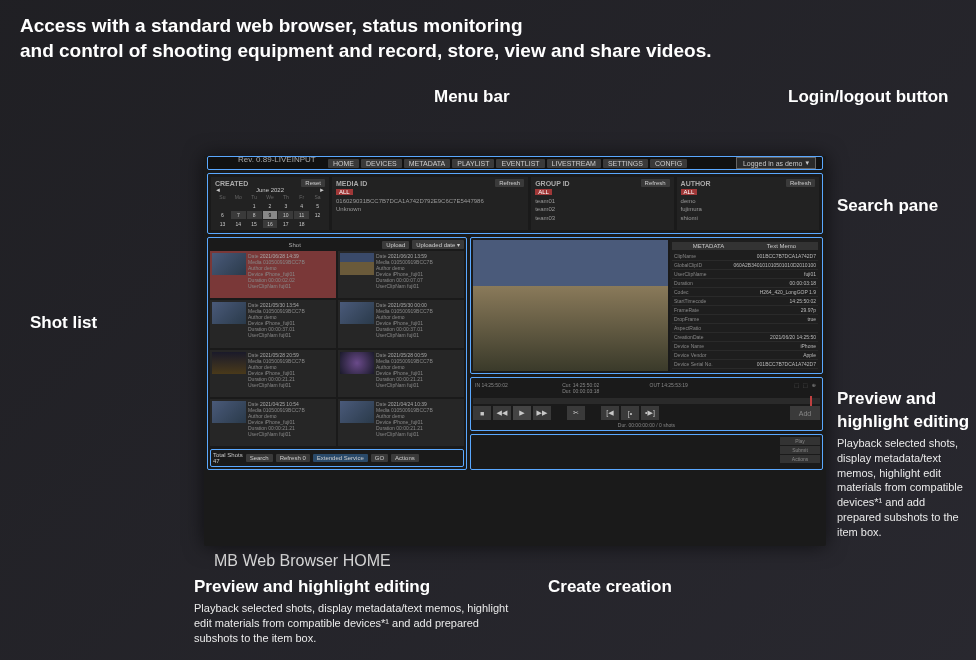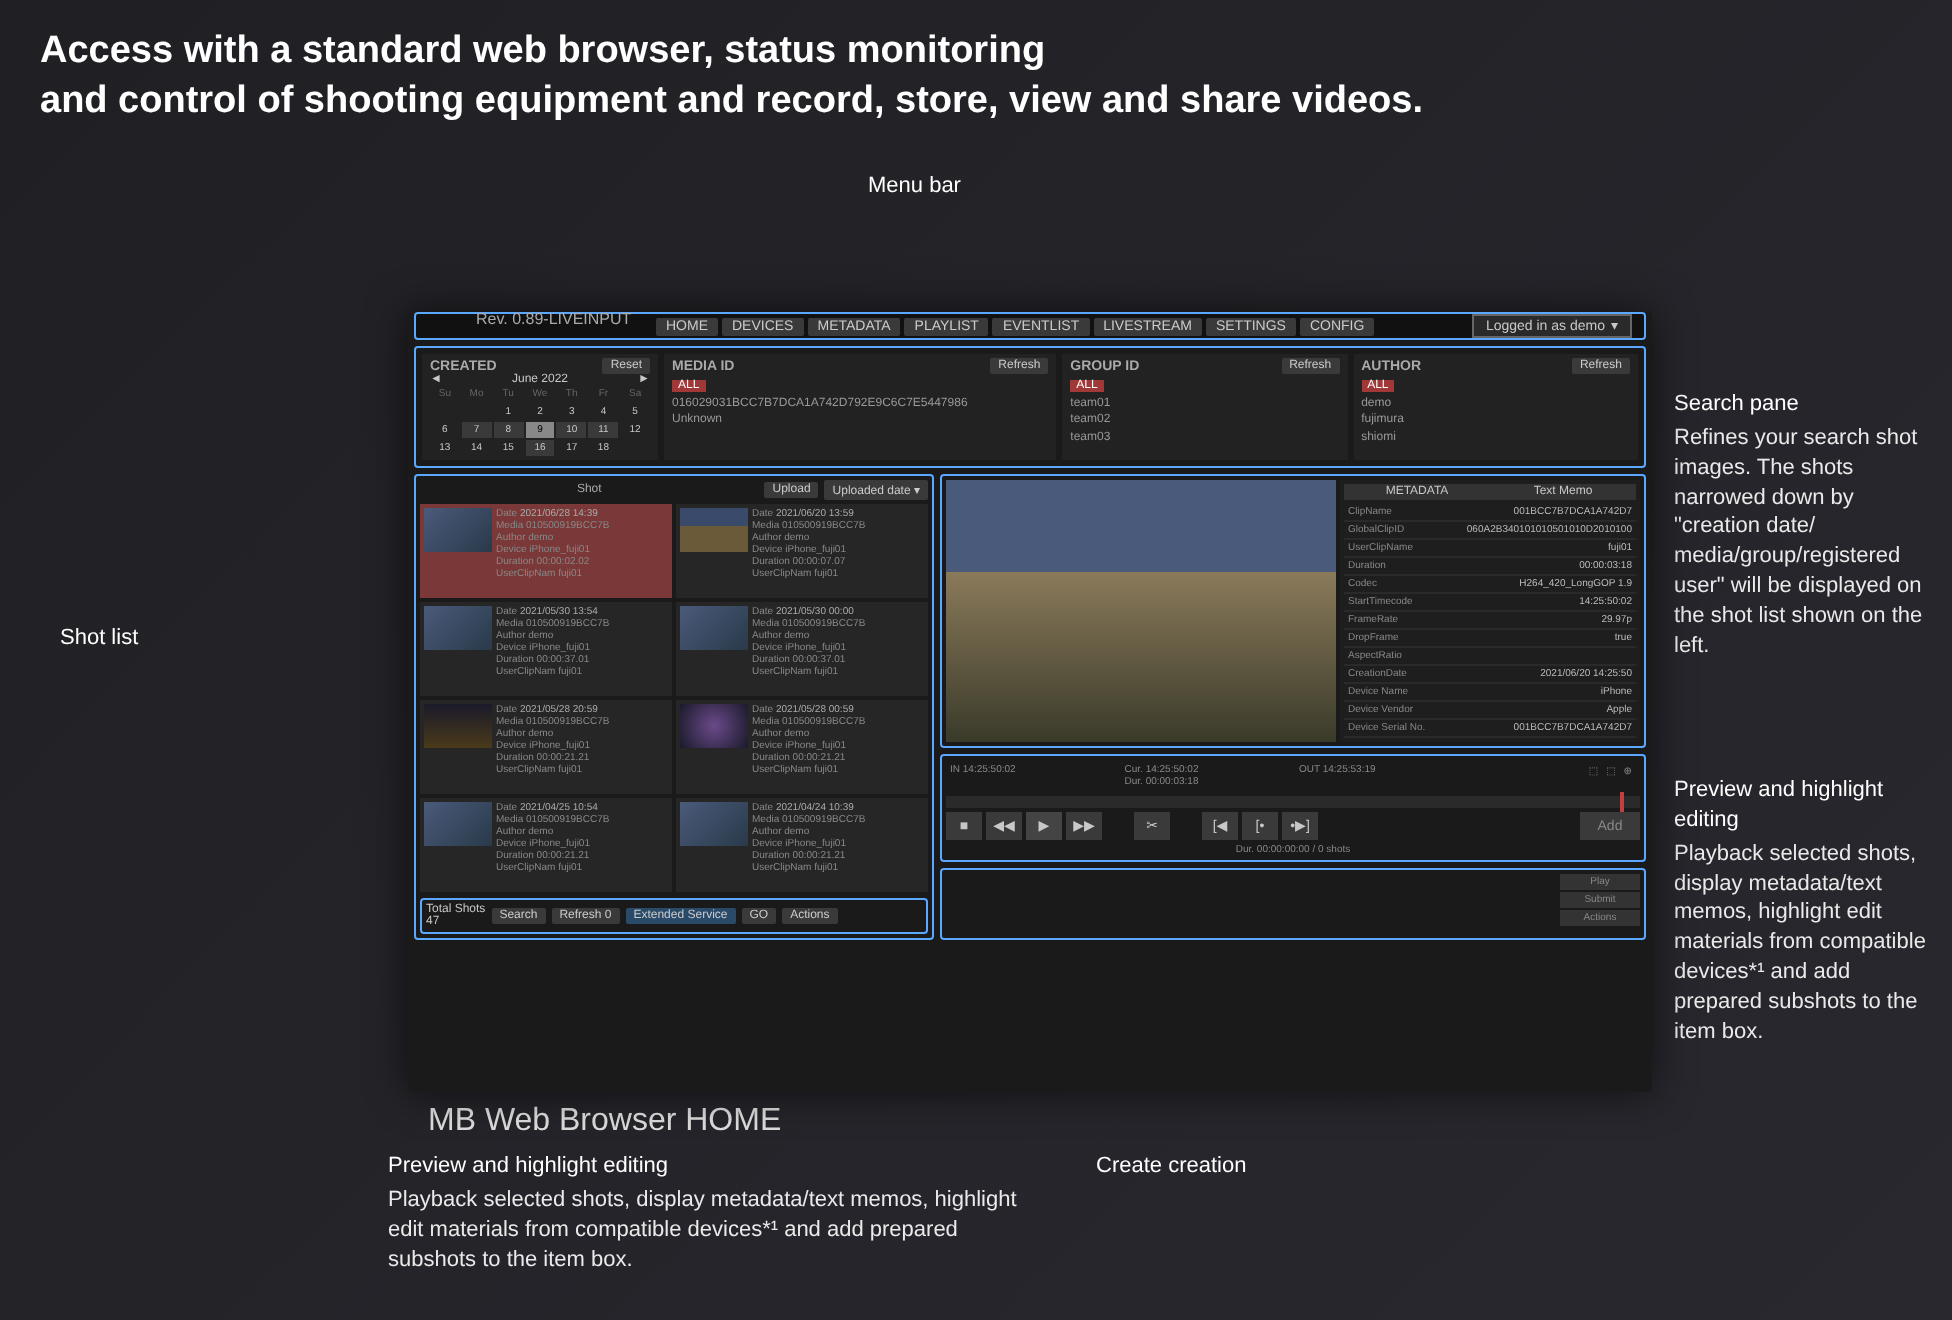--- a/index.html
+++ b/index.html
@@ -3,21 +3,21 @@
 <meta charset="utf-8">
 <style>
 *{margin:0;padding:0;box-sizing:border-box;font-family:Arial,sans-serif}
 body{width:976px;height:660px;background:#2a2828;position:relative;overflow:hidden;color:#fff}
 .bg-overlay{position:absolute;inset:0;background:linear-gradient(135deg,rgba(30,30,35,.85),rgba(40,40,50,.7));z-index:0}
 .content{position:relative;z-index:1;padding:14px 20px}
 .headline{font-size:19px;font-weight:700;line-height:1.3;margin-bottom:8px}
 
 
 .callout{position:absolute;font-size:12px;line-height:1.35;max-width:170px}
-.callout h4{font-size:11px;font-weight:400;margin-bottom:2px}
+.callout h4{font-size:17px;font-weight:700;margin-bottom:2px}
 .callout p{font-size:11px;color:#eaeaea}
 
 
 .app{position:absolute;left:204px;top:156px;width:622px;height:390px;background:#1a1a1a;border-radius:2px;font-size:8px;color:#c8c8c8;box-shadow:0 0 20px rgba(0,0,0,.6)}
 .app-rev{position:absolute;left:34px;top:-1px;font-size:8px;color:#aaa}
 
 
 .menubar{display:flex;align-items:center;height:14px;padding:0 6px;gap:2px;background:#111;border:1px solid #5aa8ff;border-radius:2px;margin:0 3px}
 .menubar .spacer{flex:0 0 112px}
 .tab{background:#3a3a3a;color:#ccc;padding:1px 5px;font-size:7px;border-radius:1px}
@@ -95,24 +95,24 @@
 <div class="bg-overlay"></div>
 <div class="content">
   <div class="headline" style="white-space:pre-line">Access with a standard web browser, status monitoring
 and control of shooting equipment and record, store, view and share videos.</div>
 </div>
 
 <div class="callout" style="left:434px;top:86px;max-width:245px">
   <h4>Menu bar</h4>
 </div>
 <div class="callout" style="left:788px;top:86px;max-width:180px">
+  <h4>Login/logout button</h4>
 </div>
 <div class="callout" style="left:837px;top:195px;max-width:135px">
   <h4>Search pane</h4>
-    <p>Refines your search shot images. The shots narrowed down by "creation date/ media/group/registered user" will be displayed on the shot list shown on the left.</p>
 </div>
 <div class="callout" style="left:30px;top:312px;max-width:170px">
   <h4>Shot list</h4>
 </div>
 <div class="callout" style="left:837px;top:388px;max-width:135px">
   <h4>Preview and highlight editing</h4>
     <p>Playback selected shots, display metadata/text memos, highlight edit materials from compatible devices*¹ and add prepared subshots to the item box.</p>
 </div>
 <div class="callout" style="left:194px;top:576px;max-width:320px">
   <h4>Preview and highlight editing</h4>

